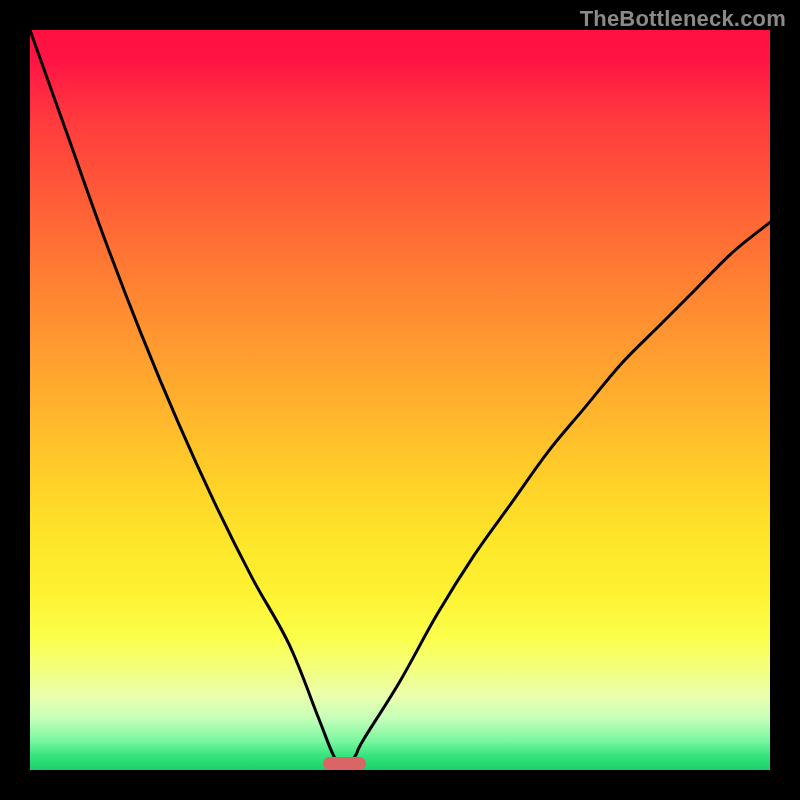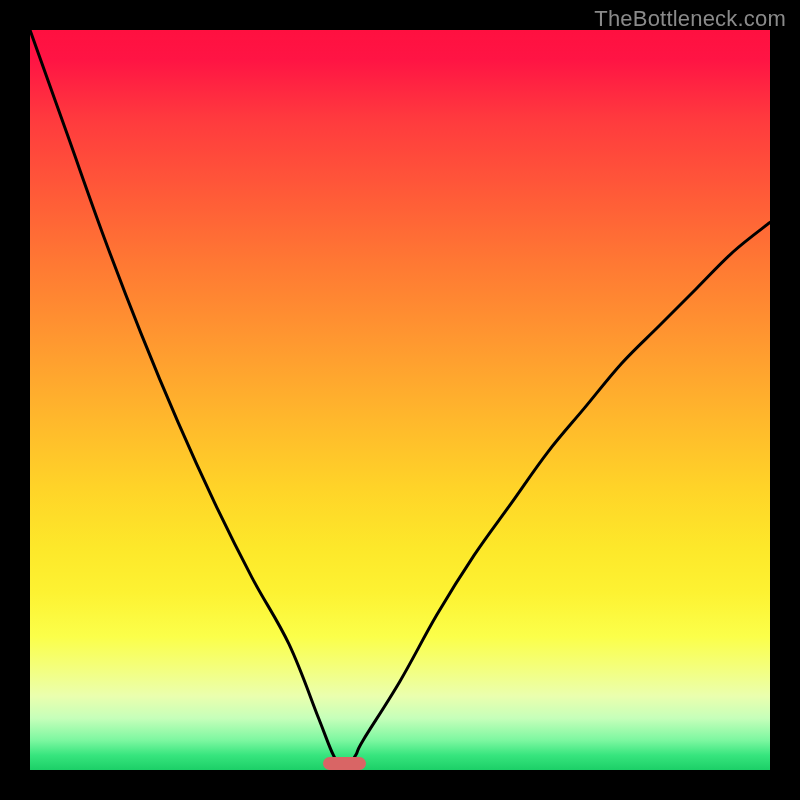--- a/index.html
+++ b/index.html
@@ -56,21 +56,21 @@
     position: absolute;
     background: #d96565;
     border-radius: 8px;
   }
   .watermark {
     position: absolute;
     top: 6px;
     right: 14px;
     color: #8a8a8a;
     font-size: 22px;
-    font-weight: 400;
+    font-weight: 700;
     letter-spacing: 0.2px;
     user-select: none;
   }
 </style>
 </head>
 <body>
 
 <div class="frame">
   <div class="watermark">TheBottleneck.com</div>
 

